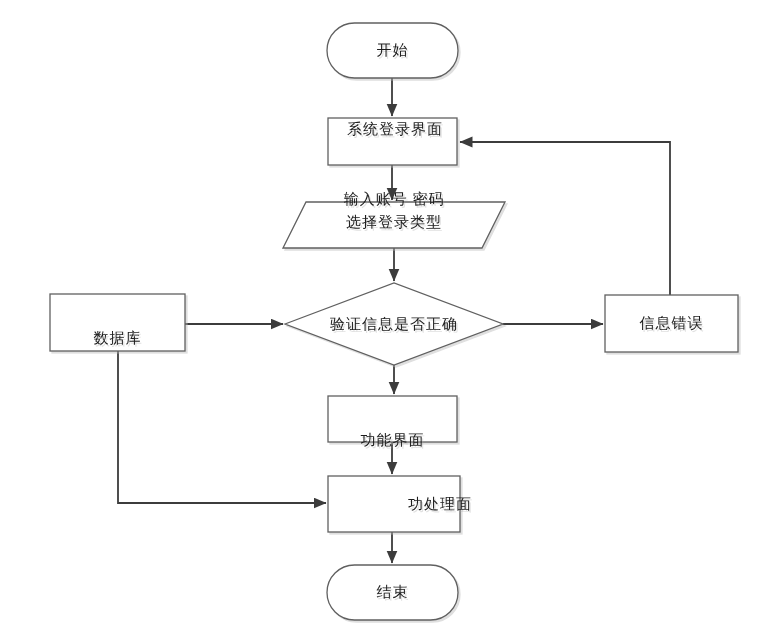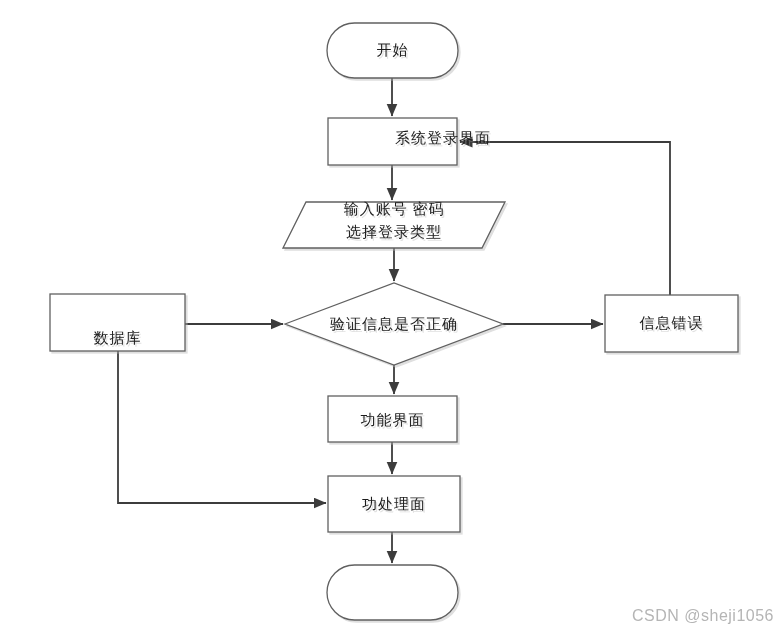--- a/index.html
+++ b/index.html
@@ -56,32 +56,32 @@
       <rect class="shape" x="50" y="294" width="135" height="57"></rect>
       <rect class="shape" x="605" y="295" width="133" height="57"></rect>
       <rect class="shape" x="328" y="396" width="129" height="46"></rect>
       <rect class="shape" x="328" y="476" width="132" height="56"></rect>
       <rect class="shape" x="327" y="565" width="131" height="55" rx="27.5" ry="27.5"></rect>
     </g>
   </svg>
 
   <div class="node-label" style="left:327px;top:23px;width:131px;height:55px;">开始</div>
 
-  <div class="node-label" style="left:328px;top:115px;width:134px;height:47px;padding-left:48px;">系统登录界面</div>
+  <div class="node-label" style="left:328px;top:106px;width:134px;height:47px;">系统登录界面</div>
 
-  <div class="node-label" style="left:283px;top:202px;width:222px;height:38px;">
+  <div class="node-label" style="left:283px;top:192px;width:222px;height:38px;">
     <span>输入账号 密码</span>
     <span>选择登录类型</span>
   </div>
 
   <div class="node-label" style="left:285px;top:283px;width:218px;height:82px;">验证信息是否正确</div>
 
   <div class="node-label" style="left:50px;top:310px;width:135px;height:57px;">数据库</div>
 
   <div class="node-label" style="left:605px;top:295px;width:133px;height:56px;">信息错误</div>
 
-  <div class="node-label" style="left:328px;top:396px;width:129px;height:48px;">功能界面</div>
+  <div class="node-label" style="left:328px;top:416px;width:129px;height:48px;">功能界面</div>
 
-  <div class="node-label" style="left:328px;top:476px;width:132px;height:56px;">功处理面</div>
+  <div class="node-label" style="left:328px;top:476px;width:132px;height:56px;padding-left:46px;">功处理面</div>
 
+  <div class="node-label" style="left:327px;top:565px;width:131px;height:55px;">结束</div>
 
-  <div class="watermark">CSDN @sheji1056</div>
 </div>
 
 </body></html>

